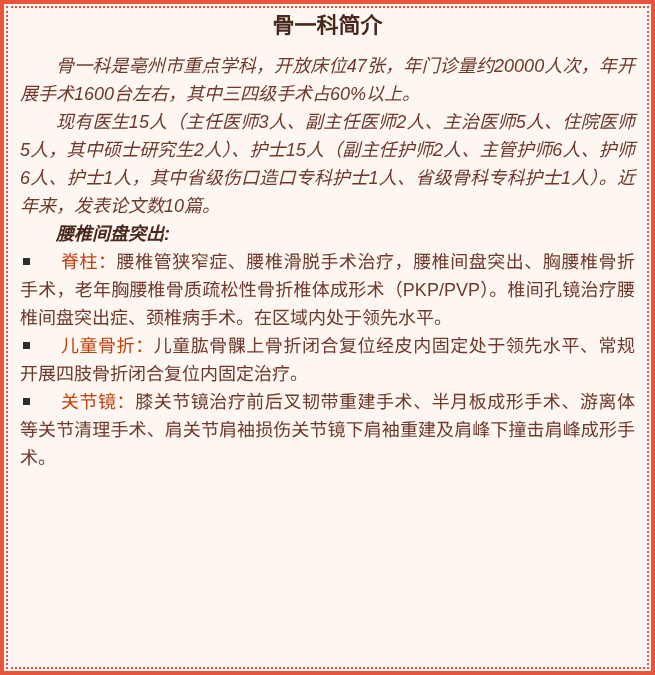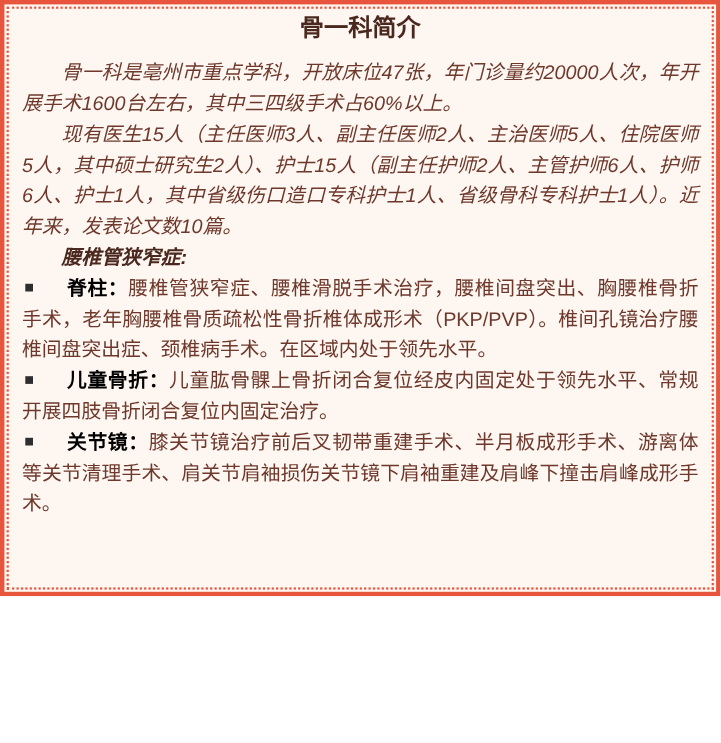--- a/index.html
+++ b/index.html
@@ -3,21 +3,21 @@
 <meta charset="utf-8">
 <style>
   html, body {
     margin: 0;
     padding: 0;
     background: #ffffff;
   }
   .page {
     position: relative;
     width: 655px;
-    height: 542px;
+    height: 675px;
     box-sizing: border-box;
     background: #fdf6f1;
     border: 4px solid #e8543c;
     overflow: hidden;
     font-family: "Liberation Sans", sans-serif;
   }
   .inner-border {
     position: absolute;
     inset: 2px;
     border: 2px dotted #e8543c;
@@ -62,36 +62,36 @@
   }
   .bullet {
     position: absolute;
     left: 3px;
     top: 10px;
     width: 7px;
     height: 7px;
     background: #2e2e2e;
   }
   .term {
-    font-weight: bold;
-    color: #000000;
+    font-weight: normal;
+    color: #c2410c;
   }
 </style>
 </head>
 <body>
 
 <div class="page">
   <div class="inner-border">
 
     <h1 class="title">骨一科简介</h1>
 
     <p class="para">骨一科是亳州市重点学科，开放床位47张，年门诊量约20000人次，年开展手术1600台左右，其中三四级手术占60%以上。</p>
     <p class="para">现有医生15人（主任医师3人、副主任医师2人、主治医师5人、住院医师5人，其中硕士研究生2人）、护士15人（副主任护师2人、主管护师6人、护师6人、护士1人，其中省级伤口造口专科护士1人、省级骨科专科护士1人）。近年来，发表论文数10篇。</p>
 
-    <p class="para section-heading">腰椎管狭窄症:</p>
+    <p class="para section-heading">腰椎间盘突出:</p>
 
     <ul class="services">
       <li>
         <span class="bullet"></span><span class="term">脊柱：</span><span>腰椎管狭窄症、腰椎滑脱手术治疗，腰椎间盘突出、胸腰椎骨折手术，老年胸腰椎骨质疏松性骨折椎体成形术（PKP/PVP）。椎间孔镜治疗腰椎间盘突出症、颈椎病手术。在区域内处于领先水平。</span>
       </li>
       <li>
         <span class="bullet"></span><span class="term">儿童骨折：</span><span>儿童肱骨髁上骨折闭合复位经皮内固定处于领先水平、常规开展四肢骨折闭合复位内固定治疗。</span>
       </li>
       <li>
         <span class="bullet"></span><span class="term">关节镜：</span><span>膝关节镜治疗前后叉韧带重建手术、半月板成形手术、游离体等关节清理手术、肩关节肩袖损伤关节镜下肩袖重建及肩峰下撞击肩峰成形手术。</span>

